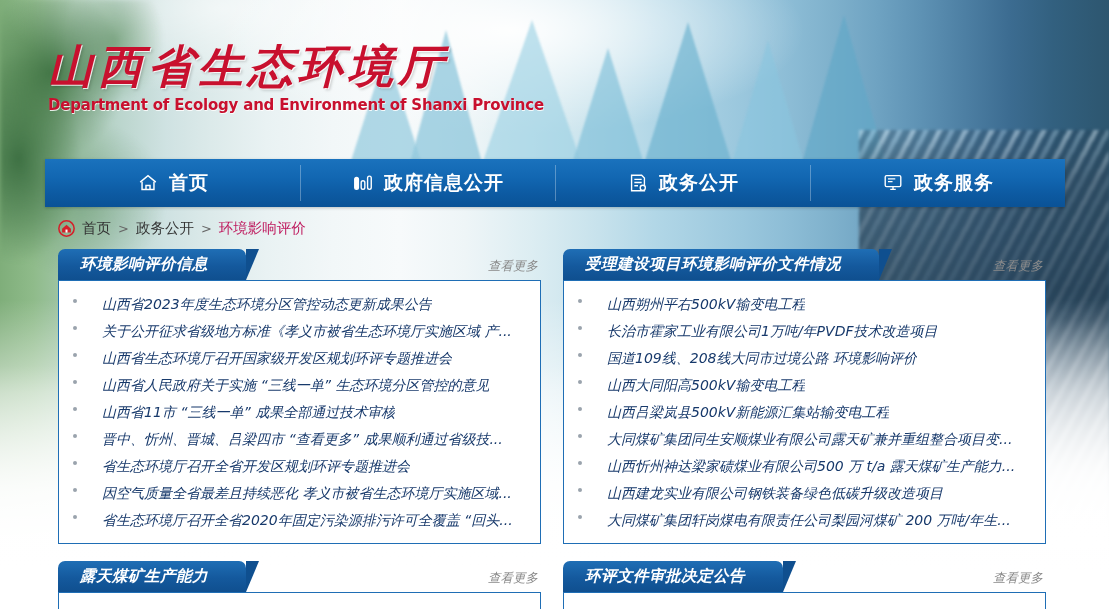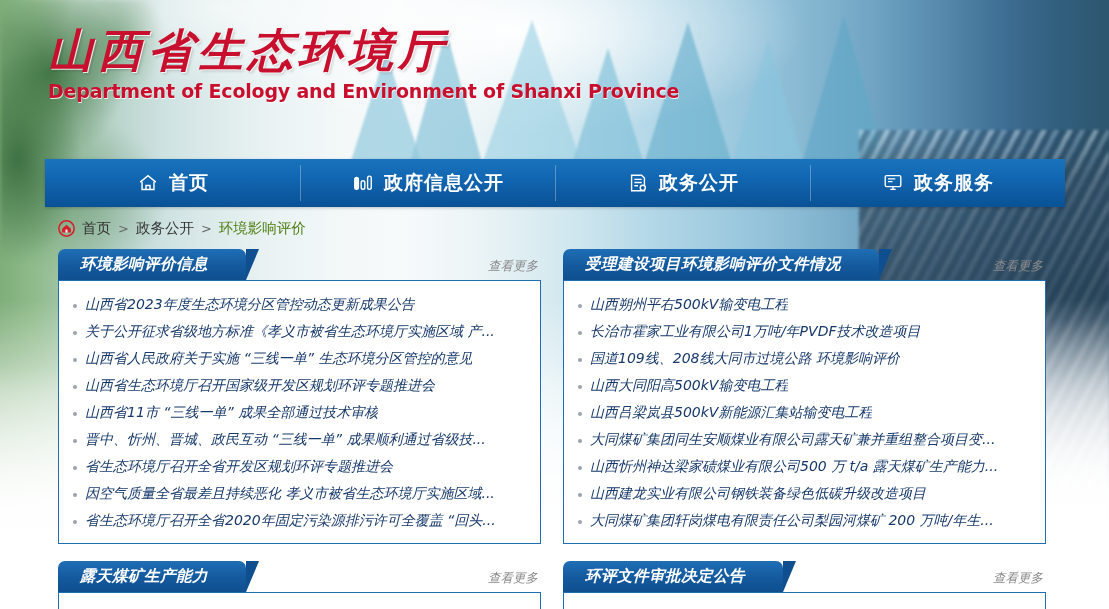--- a/index.html
+++ b/index.html
@@ -97,37 +97,37 @@
   .bg-mist {
     position: absolute;
     left: 0; top: 300px; right: 0; height: 309px;
     background: linear-gradient(180deg, rgba(255,255,255,0) 0%, rgba(255,255,255,.55) 30%, rgba(255,255,255,.9) 62%, #fff 88%);
     z-index: 3;
   }
 
   
   .site-title {
     position: absolute;
-    left: 48px; top: 24px;
+    left: 48px; top: 40px;
     z-index: 6;
   }
   .site-title-cn {
     font-family: "DejaVu Serif", "Liberation Serif", serif;
     font-size: 45px;
     font-weight: bold;
     font-style: italic;
     letter-spacing: 5px;
     color: #c8102e;
     text-shadow: 1px 1px 0 rgba(255,255,255,.85), 2px 2px 3px rgba(0,0,0,.18);
     white-space: nowrap;
     line-height: 1.18;
   }
   .site-title-en {
     font-family: "DejaVu Sans", "Liberation Sans", sans-serif;
-    font-size: 19px;
+    font-size: 15px;
     font-weight: bold;
     color: #c8102e;
     letter-spacing: -0.2px;
     text-shadow: 0.5px 0.5px 0 rgba(255,255,255,.85);
     white-space: nowrap;
     margin-top: 3px;
   }
 
   
   .nav-bar {
@@ -189,21 +189,21 @@
     font-size: 14.5px;
     color: #333;
   }
   .bc-home-icon {
     width: 17px; height: 17px;
     flex: none;
     display: inline-flex;
   }
   .bc-link { color: #333; cursor: pointer; }
   .bc-sep { color: #666; font-size: 13px; }
-  .bc-current { color: #4d7c0f; }
+  .bc-current { color: #be185d; }
 
   
   .panels {
     display: flex;
     flex-wrap: wrap;
     gap: 0 22px;
     padding: 0 13px;
   }
   .panel {
     width: 483px;
@@ -253,22 +253,22 @@
   .panel-body {
     border: 1px solid #1f6eb5;
     background: #ffffff;
     padding: 9px 14px 10px 14px;
     min-height: 40px;
   }
   .panel.short .panel-body { padding-bottom: 6px; }
 
   .news-item {
     display: flex;
-    align-items: flex-end;
-    gap: 8px;
+    align-items: center;
+    gap: 25px;
     font-size: 14px;
     color: #17396b;
     line-height: 1;
     padding: 6.5px 0;
     cursor: pointer;
     white-space: nowrap;
     overflow: hidden;
   }
   .news-bullet {
     flex: none;
@@ -382,33 +382,33 @@
         <div class="news-item">
             <span class="news-bullet"></span>
             <span class="news-text">山西省2023年度生态环境分区管控动态更新成果公告</span>
           </div>
         <div class="news-item">
             <span class="news-bullet"></span>
             <span class="news-text">关于公开征求省级地方标准《孝义市被省生态环境厅实施区域 产...</span>
           </div>
         <div class="news-item">
             <span class="news-bullet"></span>
+            <span class="news-text">山西省生态环境厅召开国家级开发区规划环评专题推进会</span>
+          </div>
+        <div class="news-item">
+            <span class="news-bullet"></span>
             <span class="news-text">山西省人民政府关于实施 “三线一单” 生态环境分区管控的意见</span>
           </div>
         <div class="news-item">
             <span class="news-bullet"></span>
-            <span class="news-text">山西省生态环境厅召开国家级开发区规划环评专题推进会</span>
-          </div>
-        <div class="news-item">
-            <span class="news-bullet"></span>
             <span class="news-text">山西省11市 “三线一单” 成果全部通过技术审核</span>
           </div>
         <div class="news-item">
             <span class="news-bullet"></span>
-            <span class="news-text">晋中、忻州、晋城、政民互动 “三线一单” 成果顺利通过省级技...</span>
+            <span class="news-text">晋中、忻州、晋城、吕梁四市 “查看更多” 成果顺利通过省级技...</span>
           </div>
         <div class="news-item">
             <span class="news-bullet"></span>
             <span class="news-text">省生态环境厅召开全省开发区规划环评专题推进会</span>
           </div>
         <div class="news-item">
             <span class="news-bullet"></span>
             <span class="news-text">因空气质量全省最差且持续恶化 孝义市被省生态环境厅实施区域...</span>
           </div>
         <div class="news-item">

